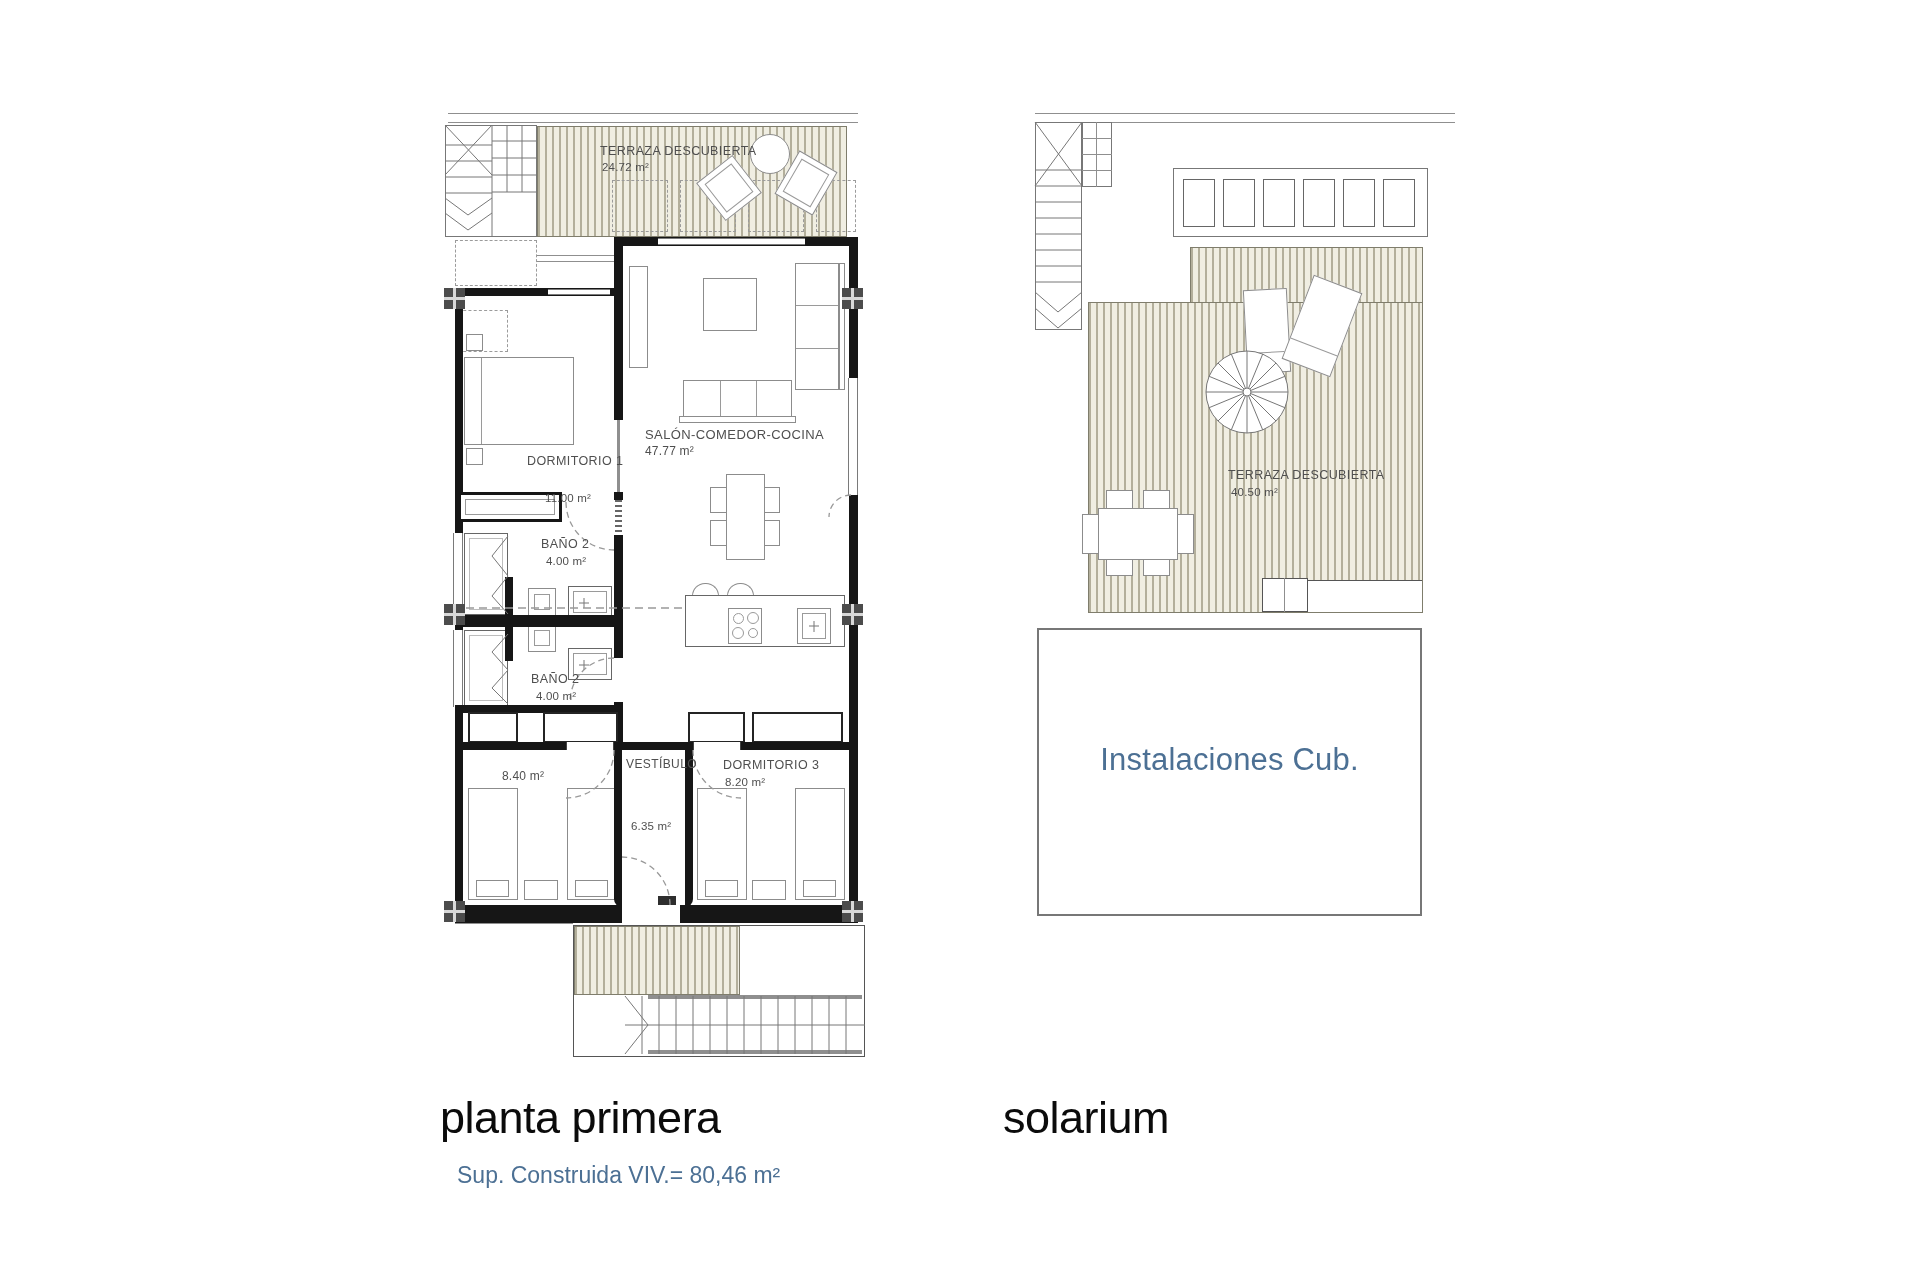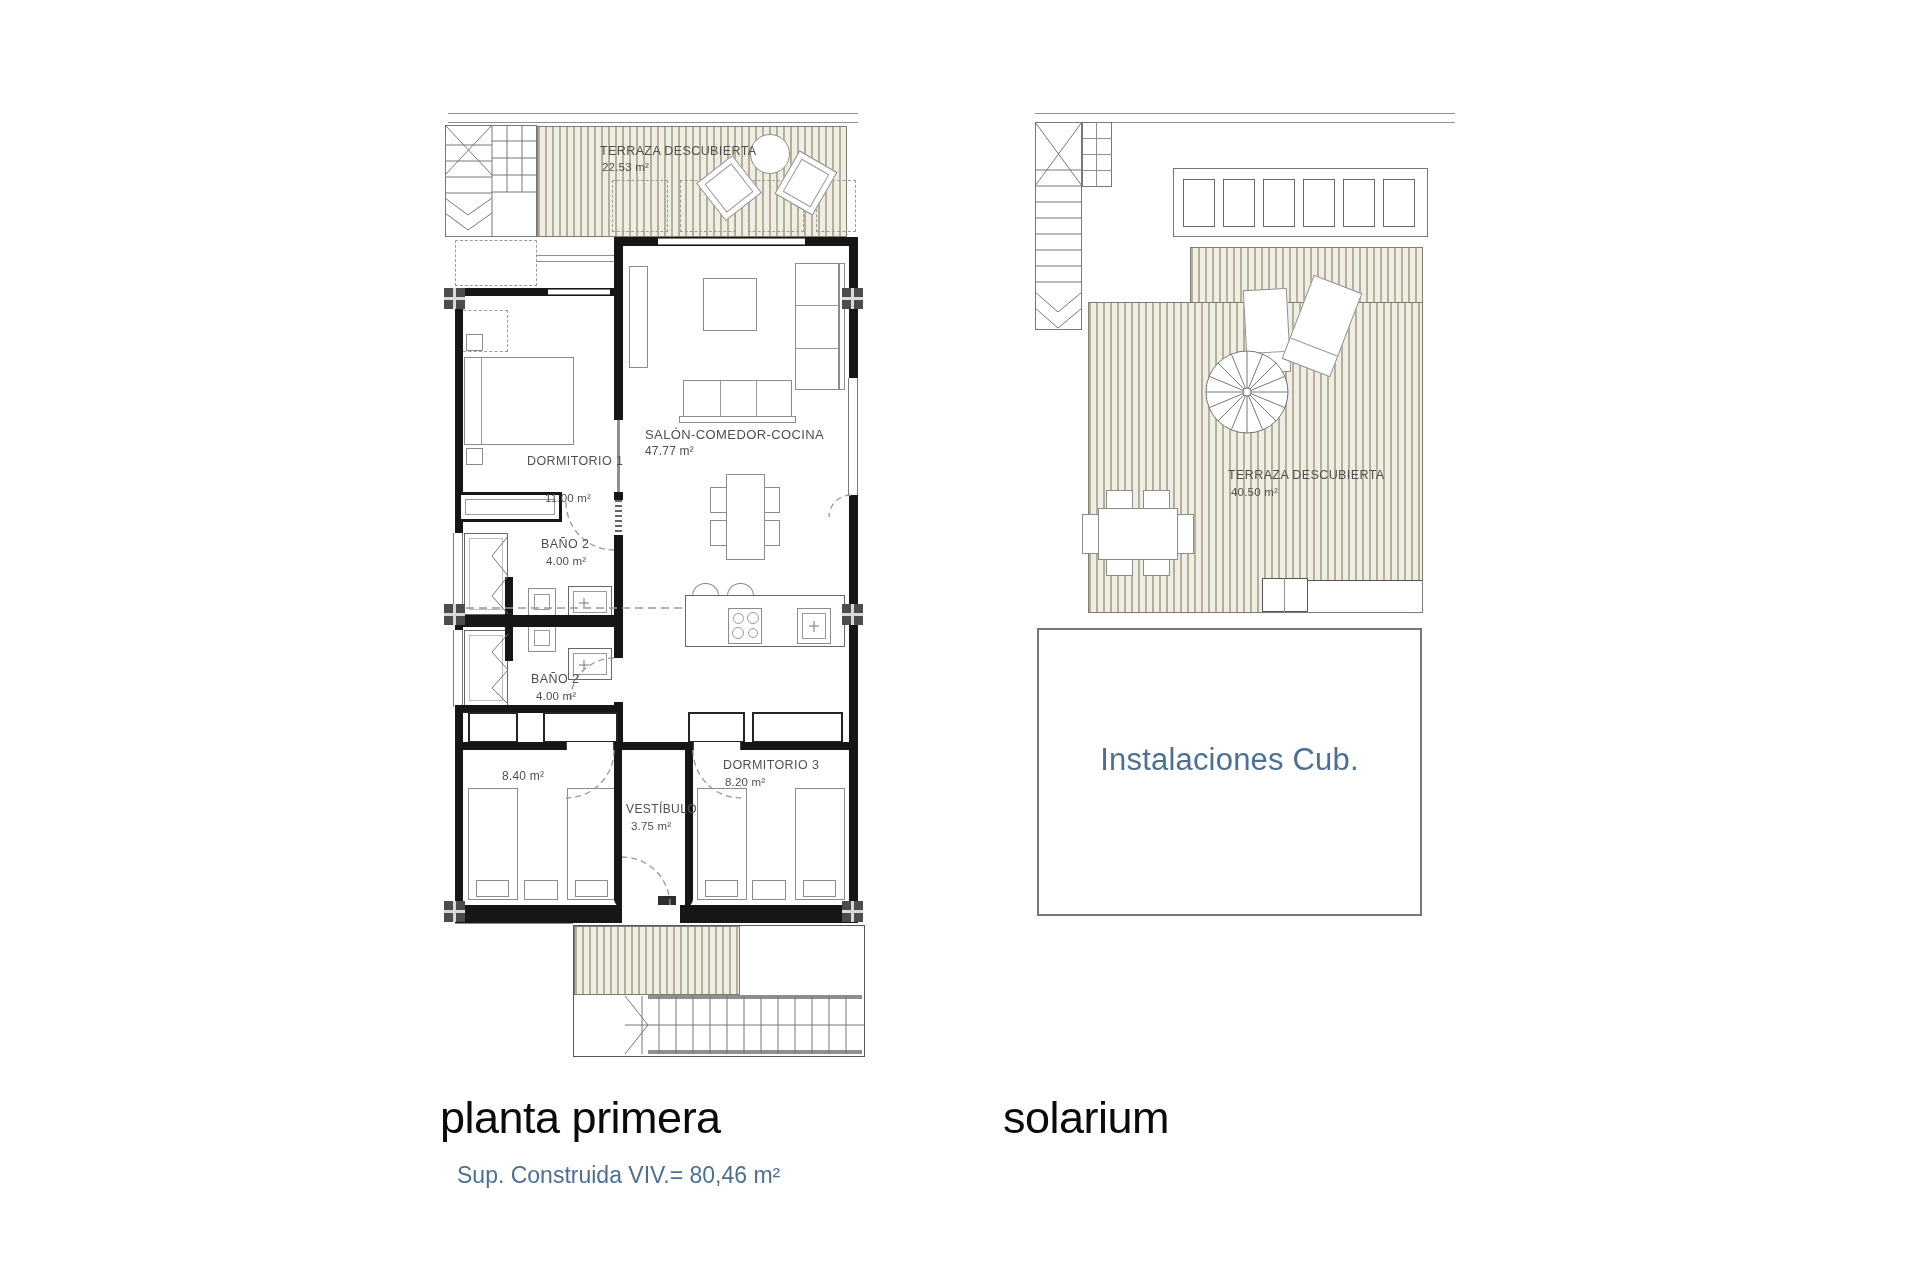--- a/index.html
+++ b/index.html
@@ -314,41 +314,41 @@
     <path d="M614 658 A44 44 0 0 0 570 702"></path>
     <path d="M614 750 A48 48 0 0 1 566 798"></path>
     <path d="M693 750 A48 48 0 0 0 741 798"></path>
     <path d="M670 905 A48 48 0 0 0 622 857"></path>
     <path d="M851 495 A22 22 0 0 0 829 517"></path>
     <line x1="466" y1="608" x2="685" y2="608" stroke-dasharray="8 5"></line>
   </g>
 </svg>
 
 <div class="a lbl" style="left:600px;top:145px">TERRAZA DESCUBIERTA</div>
-<div class="a lbl area" style="left:602px;top:161px">22.53 m²</div>
+<div class="a lbl area" style="left:602px;top:161px">24.72 m²</div>
 
 <div class="a lbl" style="left:645px;top:428px;font-size:13px">SALÓN-COMEDOR-COCINA</div>
 <div class="a lbl area" style="left:645px;top:445px;font-size:12px">47.77 m²</div>
 
 <div class="a lbl" style="left:527px;top:455px">DORMITORIO 1</div>
 <div class="a lbl area" style="left:545px;top:492px">11.00 m²</div>
 
 <div class="a lbl" style="left:541px;top:538px">BAÑO 2</div>
 <div class="a lbl area" style="left:546px;top:555px">4.00 m²</div>
 
 <div class="a lbl" style="left:531px;top:673px">BAÑO 2</div>
 <div class="a lbl area" style="left:536px;top:690px">4.00 m²</div>
 
 <div class="a lbl area" style="left:502px;top:770px;font-size:12px">8.40 m²</div>
 
 <div class="a lbl" style="left:723px;top:759px">DORMITORIO 3</div>
 <div class="a lbl area" style="left:725px;top:776px">8.20 m²</div>
 
-<div class="a lbl" style="left:626px;top:803px;font-size:12px">VESTÍBULO</div>
-<div class="a lbl area" style="left:631px;top:820px">3.75 m²</div>
+<div class="a lbl" style="left:626px;top:758px;font-size:12px">VESTÍBULO</div>
+<div class="a lbl area" style="left:631px;top:820px">6.35 m²</div>
 
 <div class="a lbl" style="left:1228px;top:469px">TERRAZA DESCUBIERTA</div>
 <div class="a lbl area" style="left:1231px;top:486px">40.50 m²</div>
 
 <div class="a instal" style="left:1037px;top:742px;width:385px">Instalaciones Cub.</div>
 
 <div class="a title" style="left:440px;top:1092px">planta primera</div>
 <div class="a subtitle" style="left:457px;top:1162px">Sup. Construida VIV.= 80,46 m²</div>
 <div class="a title" style="left:1003px;top:1092px">solarium</div>
 

